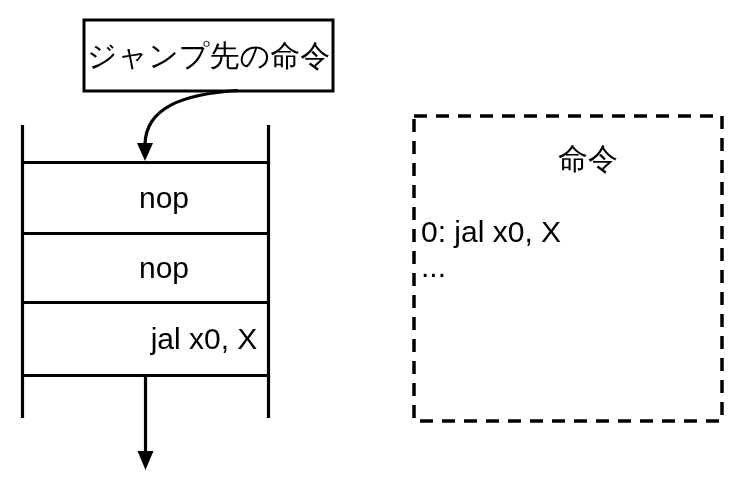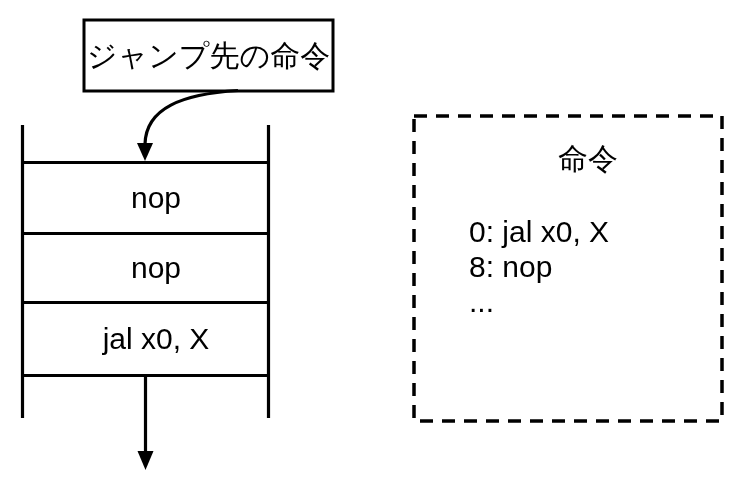--- a/index.html
+++ b/index.html
@@ -31,40 +31,39 @@
     text-align: center;
   }
   .jump-label {
     left: 84px;
     top: 20px;
     width: 249px;
     height: 71px;
     line-height: 71px;
   }
   .cell {
-    left: 12px;
+    left: 20px;
     width: 288px;
   }
   .cell-0 { top: 163px; height: 70px; line-height: 70px; }
   .cell-1 { top: 234px; height: 68px; line-height: 68px; }
-  .cell-2 { top: 303px; height: 72px; line-height: 72px; }
+  .cell-2 { top: 303px; height: 72px; line-height: 72px; padding-left: 40px; }
   .memory-title {
     left: 434px;
     top: 141px;
     width: 308px;
     line-height: 35px;
   }
   .memory-list {
     position: absolute;
     left: 421px;
     top: 214px;
     font-size: 30px;
     line-height: 35px;
     color: #000000;
-    margin-left: 48px;
   }
   .memory-line {
     white-space: nowrap;
   }
 </style>
 </head>
 <body>
 
 <div class="canvas">
 
@@ -92,17 +91,16 @@
   <div class="label jump-label centered">ジャンプ先の命令</div>
 
   <div class="label cell cell-0 centered">nop</div>
   <div class="label cell cell-1 centered">nop</div>
   <div class="label cell cell-2 centered">jal x0, X</div>
 
   <div class="label memory-title centered">命令</div>
 
   <div class="memory-list">
     <div class="memory-line">0: jal x0, X</div>
-    <div class="memory-line">8: nop</div>
     <div class="memory-line">...</div>
   </div>
 
 </div>
 
 </body></html>

